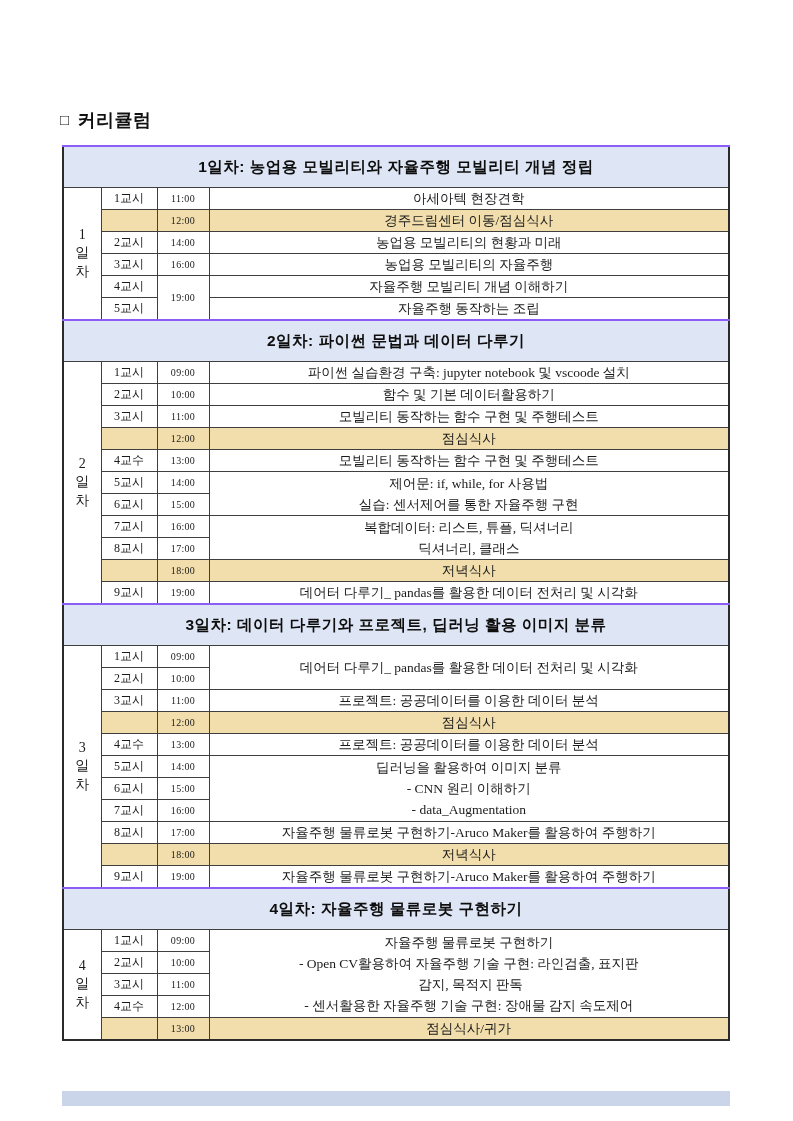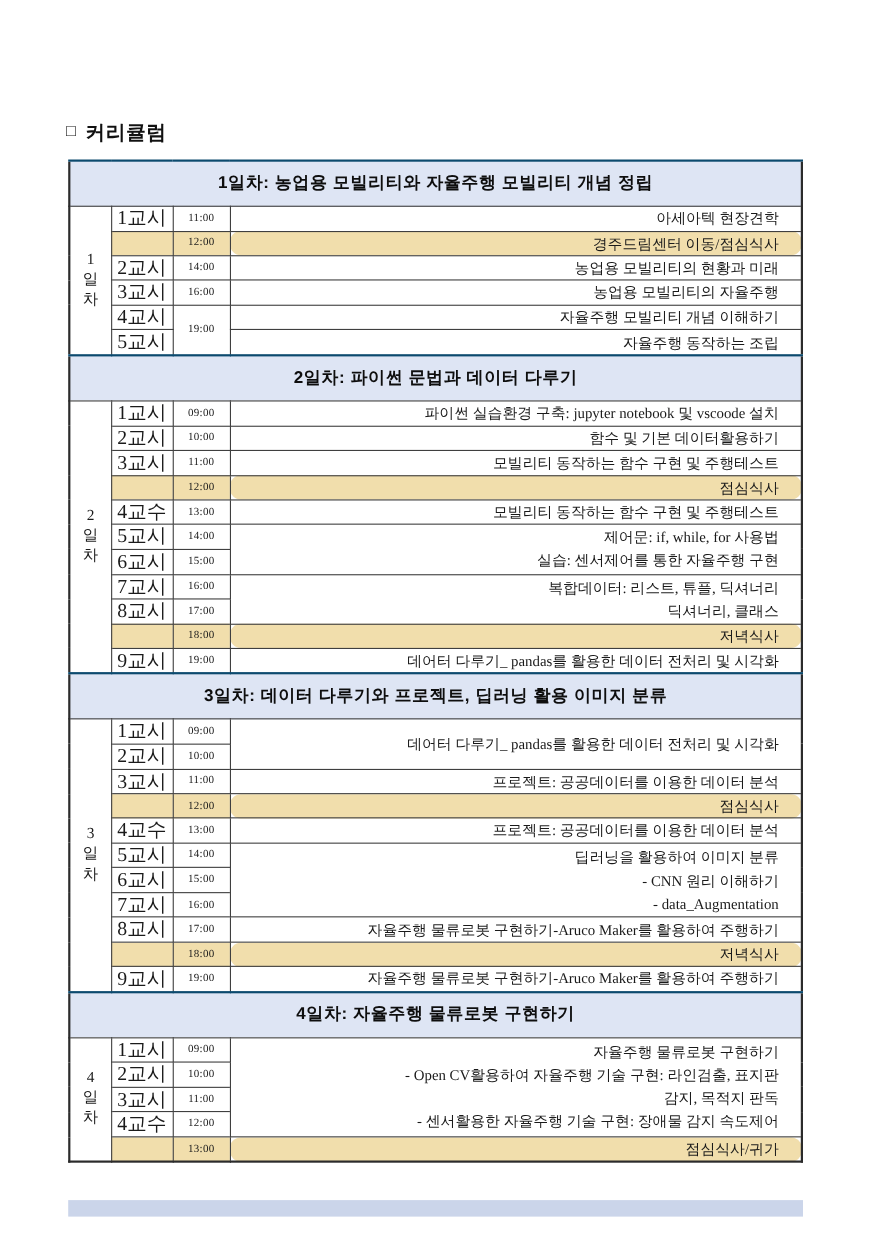--- a/index.html
+++ b/index.html
@@ -24,30 +24,30 @@
     border:1px solid #3f3f3f;
     font-size:13.5px;line-height:1.2;
     padding:0 4px;height:21px;vertical-align:middle;
     color:#1a1a1a;
   }
   tr.section-header td{
     background:var(--hdr-bg,#dee5f4);
     font-family:"Liberation Sans","DejaVu Sans",sans-serif;
     font-weight:bold;font-size:15.5px;text-align:center;
     height:40px;letter-spacing:0.5px;color:#0e0e0e;
-    border-top:2px solid #0c4a6e;border-bottom:1px solid #3f3f3f;
+    border-top:2px solid #8b5cf6;border-bottom:1px solid #3f3f3f;
   }
   td.day-label{
     text-align:center;font-size:14px;padding:0;background:#ffffff;
   }
   td.day-label .vchars{display:flex;flex-direction:column;align-items:center;justify-content:center;gap:2px;}
   td.day-label .vchars span{display:block;line-height:1.15;}
-  td.period{text-align:center;font-size:18px;}
+  td.period{text-align:center;font-size:12px;}
   td.time{text-align:center;font-size:10px;letter-spacing:0.3px;}
-  td.content{text-align:right;padding:0 20px;border-radius:10px;}
+  td.content{text-align:center;padding:0 20px;}
   td.content .line{line-height:21px;white-space:pre-wrap;}
   tr.meal td.period, tr.meal td.time, tr.meal td.content{
     background:var(--meal-bg,#f1deac);
   }
   .footer-bar{
     position:absolute;left:62px;top:1091px;width:668px;height:15px;
     background:var(--footer-bg,#cbd5ea);
   }
 </style>
 </head>

